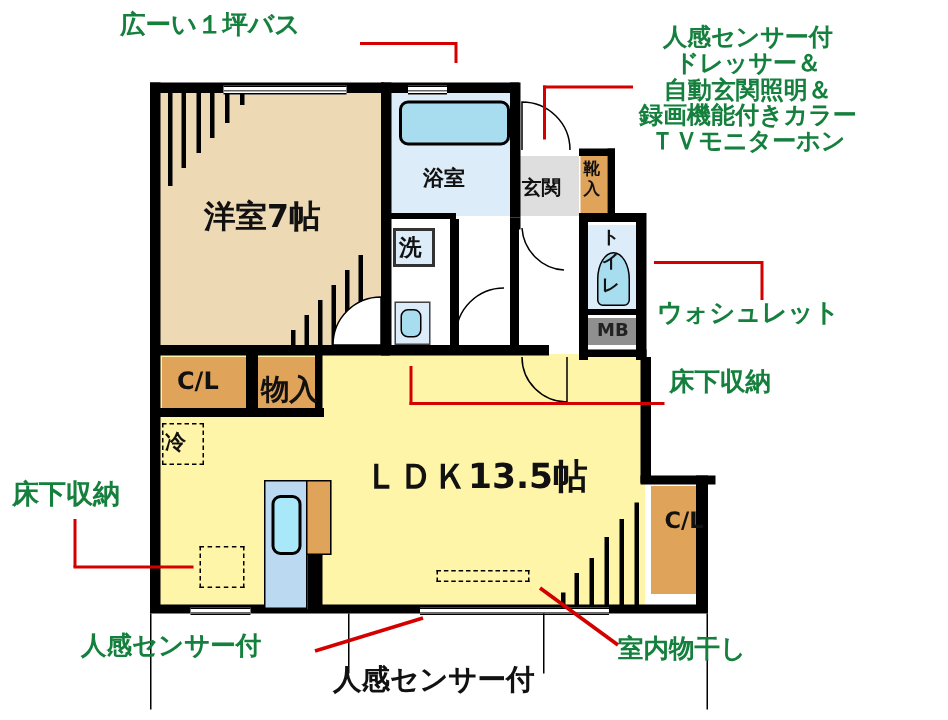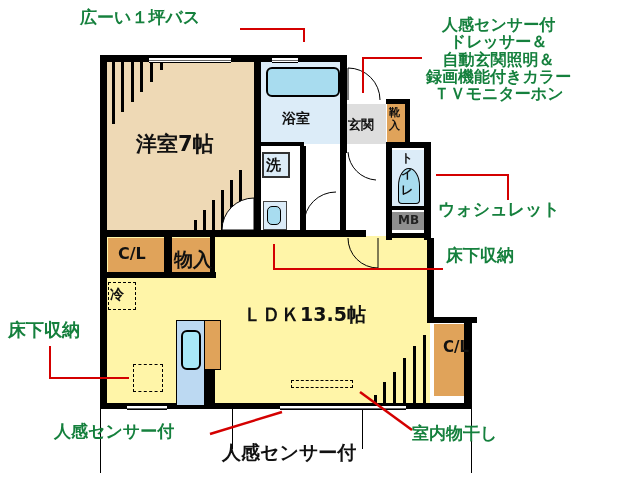--- a/index.html
+++ b/index.html
@@ -115,21 +115,21 @@
 <div class="room-label" style="left:136px;top:130px;font-size:21px;">洋室7帖</div>
 <div class="room-label" style="left:282px;top:110px;font-size:14px;">浴室</div>
 <div class="room-label" style="left:266px;top:156px;font-size:15px;">洗</div>
 <div class="room-label" style="left:348px;top:116px;font-size:13px;">玄関</div>
 <div class="room-label" style="left:389px;top:106px;font-size:11px;line-height:13px;width:14px;white-space:normal;">靴入</div>
 <div class="room-label" style="left:401px;top:150px;font-size:12px;line-height:16px;width:12px;white-space:normal;">トイレ</div>
 <div class="room-label" style="left:398px;top:213px;font-size:12px;color:#222;">MB</div>
 <div class="room-label" style="left:118px;top:244px;font-size:16px;">C/L</div>
 <div class="room-label" style="left:174px;top:247px;font-size:19px;">物入</div>
 <div class="room-label" style="left:110px;top:286px;font-size:14px;">冷</div>
-<div class="room-label" style="left:243px;top:302px;font-size:19px;">ＬＤＫ13.5帖</div>
+<div class="room-label" style="left:243px;top:302px;font-size:23px;">ＬＤＫ13.5帖</div>
 <div class="room-label" style="left:443px;top:336px;font-size:15px;line-height:22px;width:14px;white-space:normal;">C/L</div>
 
 <div class="wall" style="left:100px;top:409px;width:1px;height:64px;"></div>
 <div class="wall" style="left:471px;top:409px;width:1px;height:64px;"></div>
 <div class="wall" style="left:232px;top:409px;width:1px;height:40px;"></div>
 <div class="wall" style="left:362px;top:409px;width:1px;height:40px;"></div>
 <div class="room-label" style="left:222px;top:440px;font-size:19px;">人感センサー付</div>
 
 <div class="red" style="left:80px;top:8px;font-size:17px;">
   <div>広ーい１坪バス</div>

